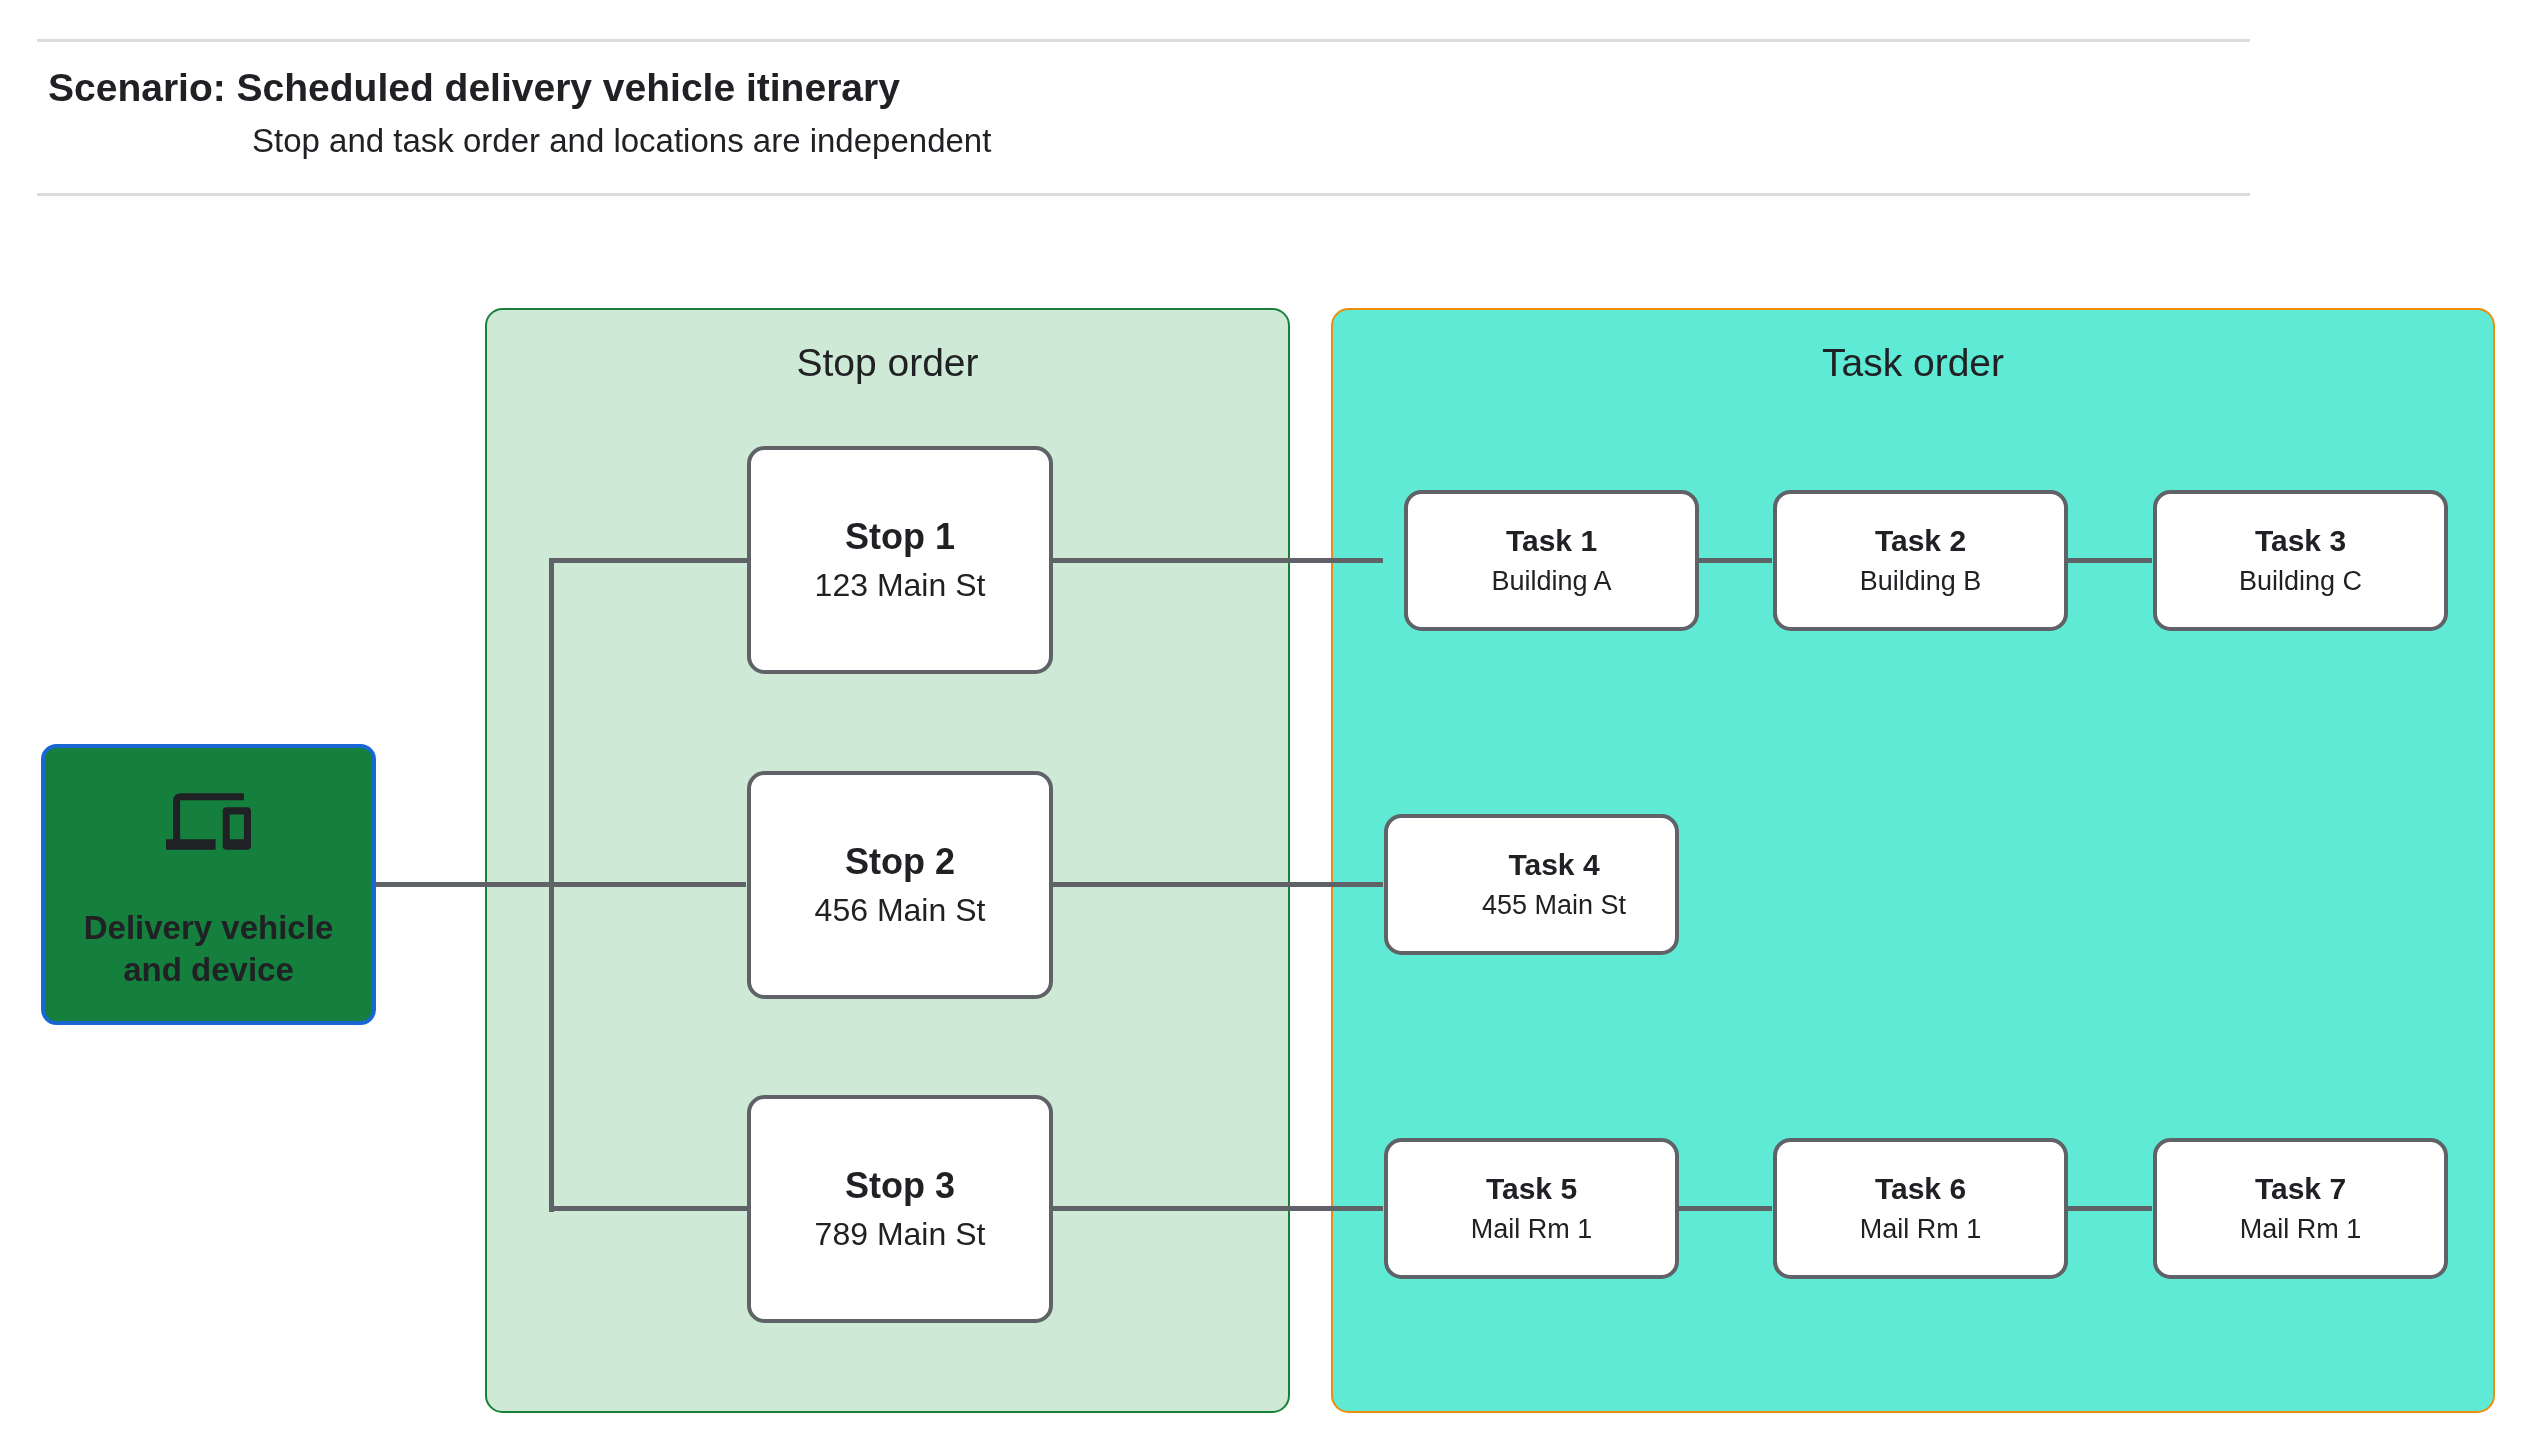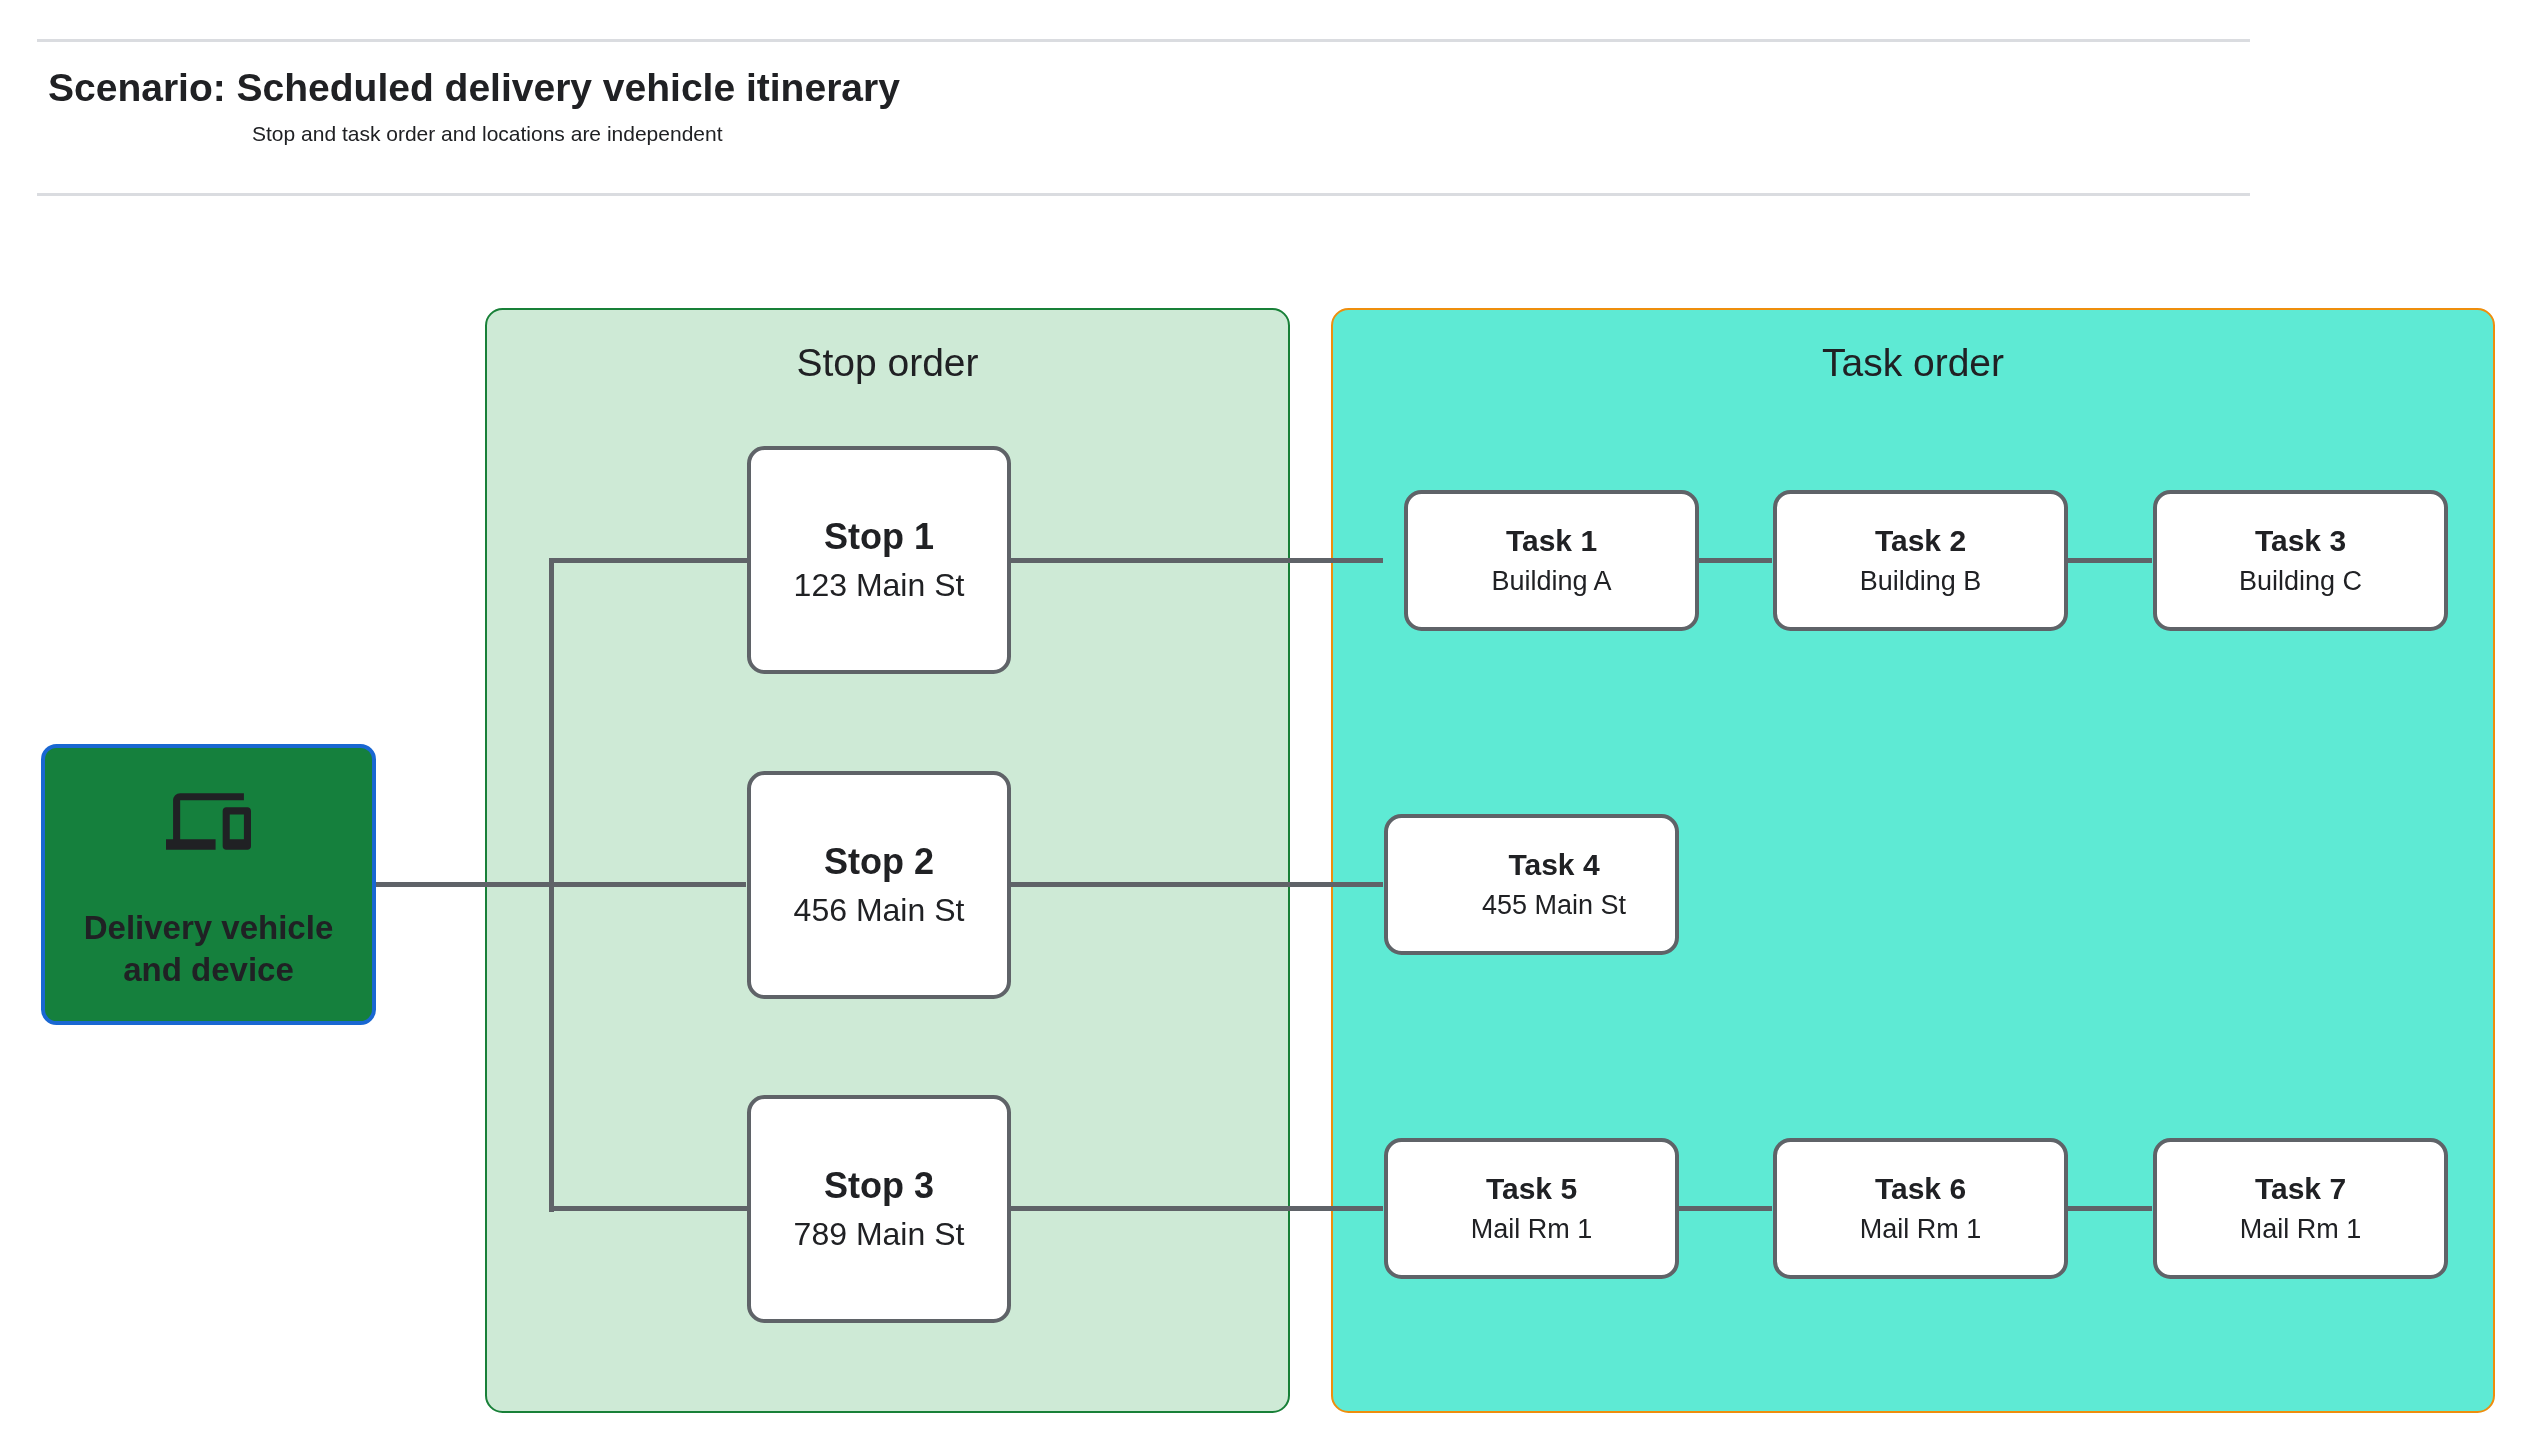--- a/index.html
+++ b/index.html
@@ -6,21 +6,21 @@
   body{
     width:2538px;height:1452px;position:relative;overflow:hidden;
     font-family:"Liberation Sans", sans-serif;color:#202124;
   }
 
   
   .rule{position:absolute;left:37px;width:2213px;height:2.9px;background:#DADCE0;}
   .rule-top{top:39px;}
   .rule-bottom{top:193px;}
   .title{position:absolute;left:48px;top:66px;font-size:39px;font-weight:bold;white-space:nowrap;}
-  .subtitle{position:absolute;left:252px;top:122px;font-size:21px;white-space:nowrap;}
+  .subtitle{position:absolute;left:252px;top:122px;font-size:33px;white-space:nowrap;}
 
   
   .panel{position:absolute;top:308px;height:1105px;border-radius:17.5px;box-sizing:border-box;}
   .panel-stop{left:485px;width:805px;background:#CEEAD6;border:2.9px solid #188038;}
   .panel-task{left:1331px;width:1164px;background:#5eead4;border:2.9px solid #EE8E0D;}
   .panel-title{position:absolute;top:31px;left:0;right:0;text-align:center;font-size:39px;}
 
   
   .connector{position:absolute;background:#5F6368;}
   .h{height:4.8px;}
@@ -34,21 +34,21 @@
     align-items:center;justify-content:center;gap:43px;
   }
   .source-label{font-size:33px;font-weight:bold;text-align:center;line-height:1.25;max-width:264px;}
 
   
   .node{
     position:absolute;background:#ffffff;border:4.8px solid #5F6368;border-radius:17.5px;
     box-sizing:border-box;display:flex;flex-direction:column;
     align-items:center;justify-content:center;text-align:center;
   }
-  .stop{left:747px;width:264px;height:228px;}
+  .stop{left:747px;width:306px;height:228px;}
   .stop .node-title{font-size:36px;font-weight:bold;margin-bottom:9.7px;}
   .stop .node-sub{font-size:32px;}
   #stop-1{top:446px;}
   #stop-2{top:771px;}
   #stop-3{top:1095px;}
 
   .task{width:295px;height:141px;}
   .task .node-title{font-size:30px;font-weight:bold;margin-bottom:7.8px;}
   .task .node-sub{font-size:27px;}
   #task-1{left:1384px;top:490px;margin-left:20px;}

